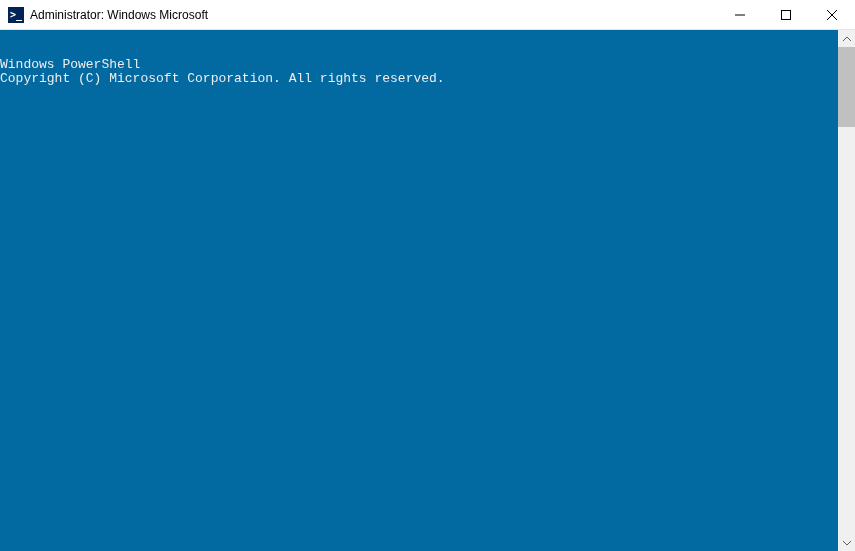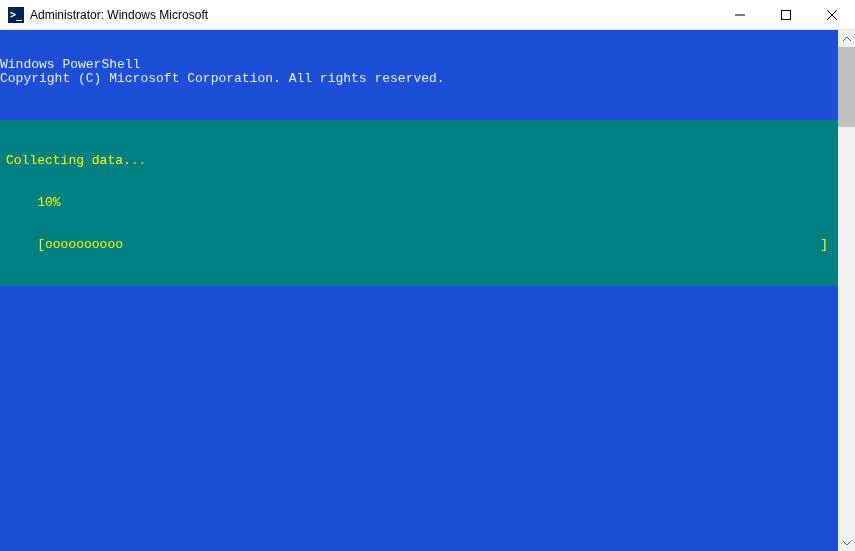--- a/index.html
+++ b/index.html
@@ -48,21 +48,21 @@
       font-size: 10px;
     }
     .titlebar-btn svg { width: 10px; height: 10px; }
     .content-area {
       position: relative;
       height: 521px;
       display: flex;
     }
     .terminal {
       flex: 1;
-      background: #1d4ed8;
+      background: #0369a1;
       font-family: Consolas, 'Courier New', monospace;
       font-size: 13px;
       line-height: 14px;
       color: #ccc;
       white-space: pre;
       overflow: hidden;
       position: relative;
     }
     .terminal-header {
       padding: 0;
@@ -135,27 +135,20 @@
           <line x1="10" y1="0" x2="0" y2="10" stroke="#000" stroke-width="1"></line>
         </svg>
     </div>
   </div>
 </div>
 
 <div class="content-area">
   <div class="terminal">
     <div class="terminal-header"><span>Windows PowerShell</span>
 <span>Copyright (C) Microsoft Corporation. All rights reserved.</span></div>
-    <div class="progress-block">
-      <div class="progress-line">Collecting data...</div>
-      <div class="progress-line">    10%</div>
-      <div class="progress-bar-line">
-        <span class="progress-bar-open">    [</span><span class="progress-bar-fill">oooooooooo</span><span class="progress-bar-gap"></span><span class="progress-bar-close">]</span>
-      </div>
-    </div>
   </div>
   <div class="scrollbar">
     <div class="scroll-arrow">
       <svg viewBox="0 0 8 8" width="8" height="8">
           <path d="M0 6 L4 2 L8 6" fill="none" stroke="#606060" stroke-width="1"></path>
         </svg>
     </div>
     <div class="scroll-track">
       <div class="scroll-thumb"></div>
     </div>

